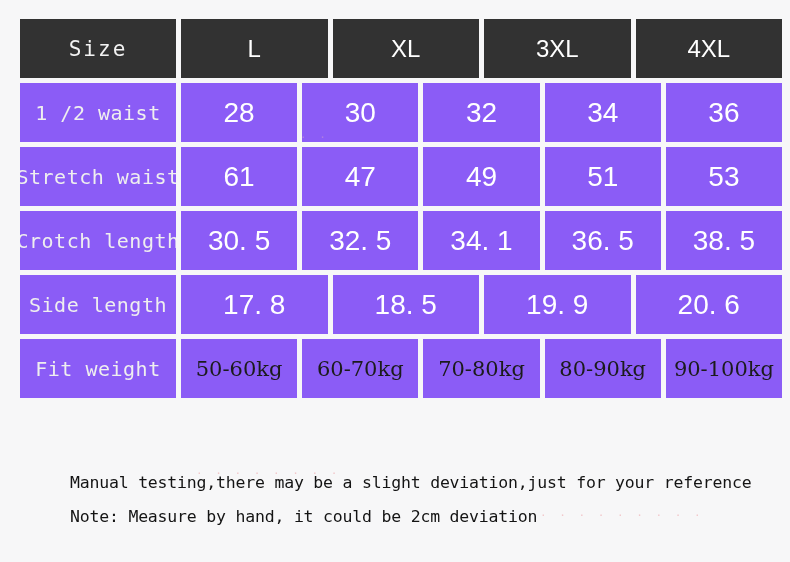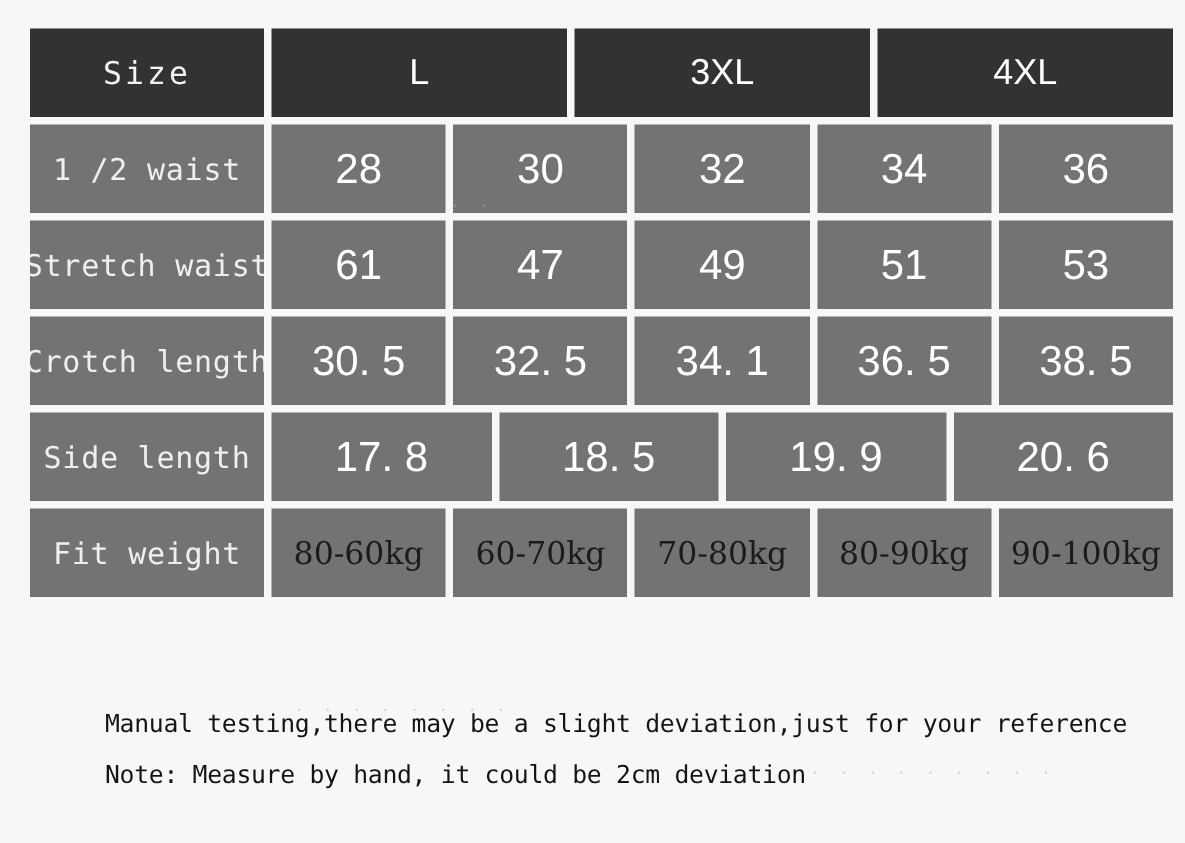--- a/index.html
+++ b/index.html
@@ -70,21 +70,21 @@
   .t-row.header .t-cell.col-val .cell-text {
     color: #ffffff;
     font-family: "Liberation Sans", sans-serif;
     font-size: 24px;
     font-weight: 400;
     letter-spacing: 0px;
   }
 
   
   .t-row.body .t-cell {
-    background: #737373;
+    background: #8b5cf6;
   }
   .t-row.body .t-cell.col-label .cell-text {
     color: #efefef;
     font-family: "DejaVu Sans Mono", monospace;
     font-size: 20px;
     letter-spacing: 0.5px;
     white-space: nowrap;
   }
   .t-row.body .t-cell.col-val .cell-text {
     color: #ffffff;
@@ -144,20 +144,23 @@
   <div class="size-table">
 
     <div class="t-row header">
       <div class="t-cell col-label">
         <span class="cell-text">Size</span>
       </div>
       <div class="t-cell col-val">
         <span class="cell-text">L</span>
       </div>
       <div class="t-cell col-val">
+        <span class="cell-text">XL</span>
+      </div>
+      <div class="t-cell col-val">
         <span class="cell-text">3XL</span>
       </div>
       <div class="t-cell col-val">
         <span class="cell-text">4XL</span>
       </div>
     </div>
 
     <div class="t-row body">
       <div class="t-cell col-label">
         <span class="cell-text">1 /2 waist</span>
@@ -237,21 +240,21 @@
       <div class="t-cell col-val">
         <span class="cell-text">20. 6</span>
       </div>
     </div>
 
     <div class="t-row body weight">
       <div class="t-cell col-label">
         <span class="cell-text">Fit weight</span>
       </div>
       <div class="t-cell col-val">
-        <span class="cell-text">80-60kg</span>
+        <span class="cell-text">50-60kg</span>
       </div>
       <div class="t-cell col-val">
         <span class="cell-text">60-70kg</span>
       </div>
       <div class="t-cell col-val">
         <span class="cell-text">70-80kg</span>
       </div>
       <div class="t-cell col-val">
         <span class="cell-text">80-90kg</span>
       </div>

